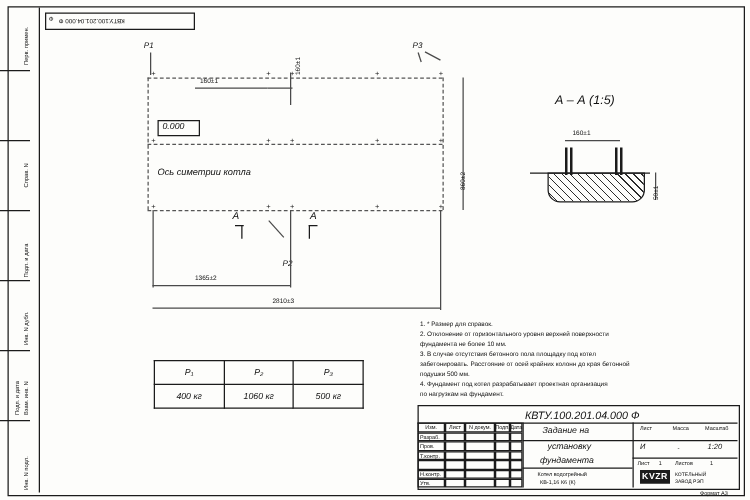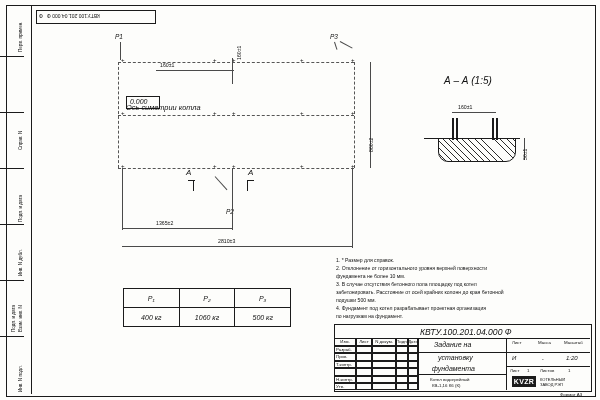--- a/index.html
+++ b/index.html
@@ -81,21 +81,21 @@
 
   <div class="txt it" style="left:330px;top:33px;font-size:6.5px;">Р3</div>
   <div class="ln thin" style="left:334px;top:42px;width:1px;height:8px;transform:rotate(-18deg);transform-origin:top;"></div>
   <div class="ln thin" style="left:340px;top:41px;width:14px;height:1px;transform:rotate(28deg);transform-origin:left;"></div>
 
   <div class="txt it" style="left:226px;top:208px;font-size:6.5px;">Р2</div>
   <div class="ln thin" style="left:215px;top:176px;width:18px;height:1px;transform:rotate(48deg);transform-origin:left;"></div>
 
   <div class="hdrbox" style="left:126px;top:96px;width:32px;height:11px;"></div>
   <div class="txt it" style="left:130px;top:98px;font-size:7px;">0.000</div>
-  <div class="txt it" style="left:126px;top:103px;font-size:7.4px;">Ось симетрии котла</div>
+  <div class="txt it" style="left:126px;top:133px;font-size:7.4px;">Ось симетрии котла</div>
 
   <div class="txt it" style="left:186px;top:168px;font-size:8px;">А</div>
   <div class="txt it" style="left:248px;top:168px;font-size:8px;">А</div>
   <div class="ln" style="left:193px;top:180px;width:1.4px;height:11px;"></div>
   <div class="ln" style="left:188px;top:180px;width:7px;height:1.4px;"></div>
   <div class="ln" style="left:247px;top:180px;width:1.4px;height:11px;"></div>
   <div class="ln" style="left:247px;top:180px;width:7px;height:1.4px;"></div>
 
   <div class="ln thin" style="left:156px;top:70px;width:58px;height:0.8px;"></div>
   <div class="ln thin" style="left:214px;top:70px;width:20px;height:0.8px;"></div>

